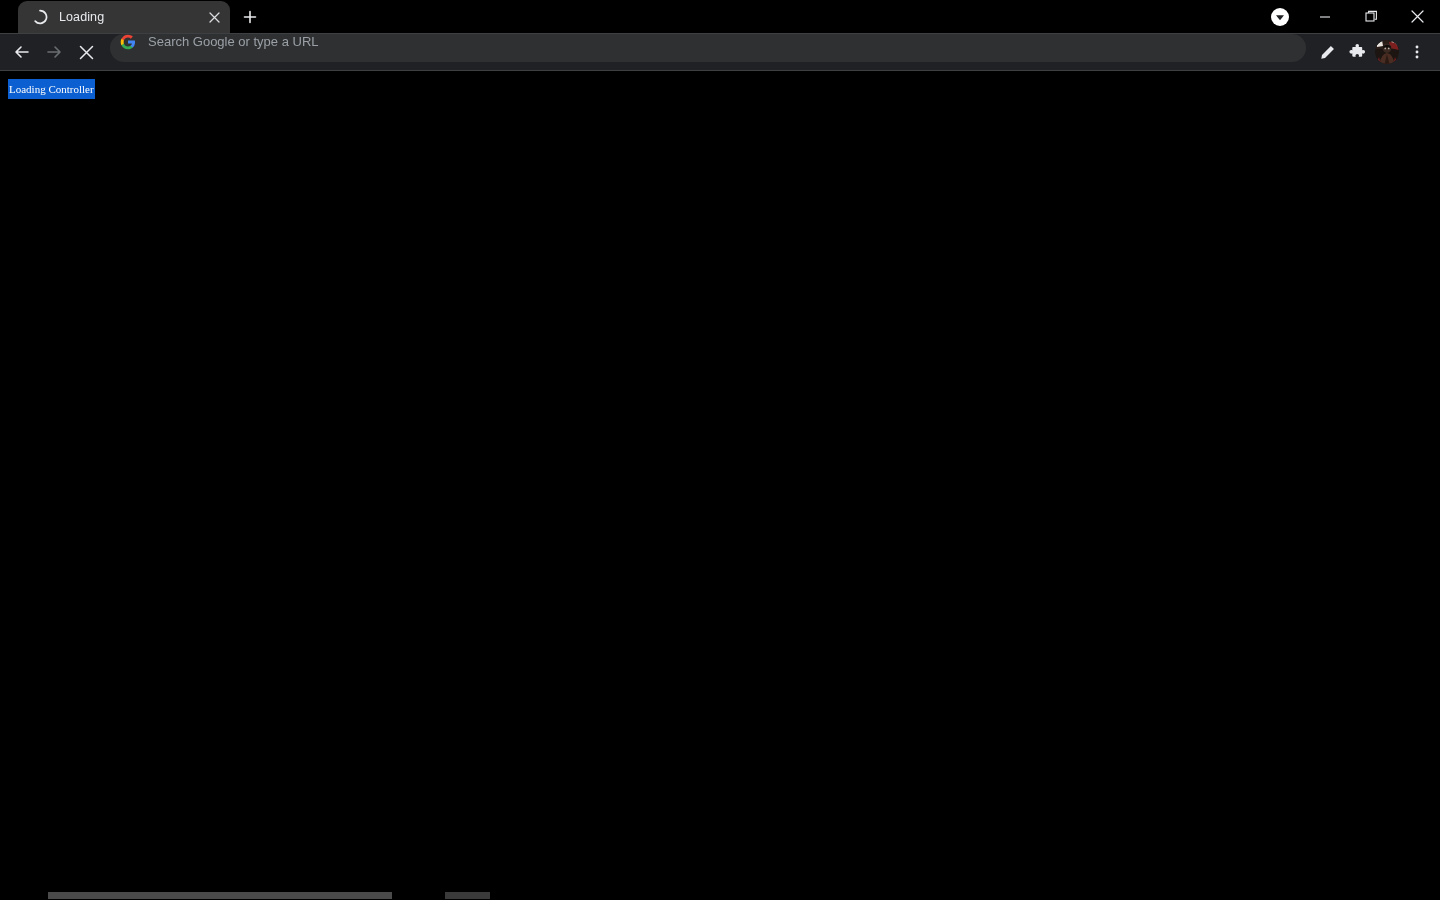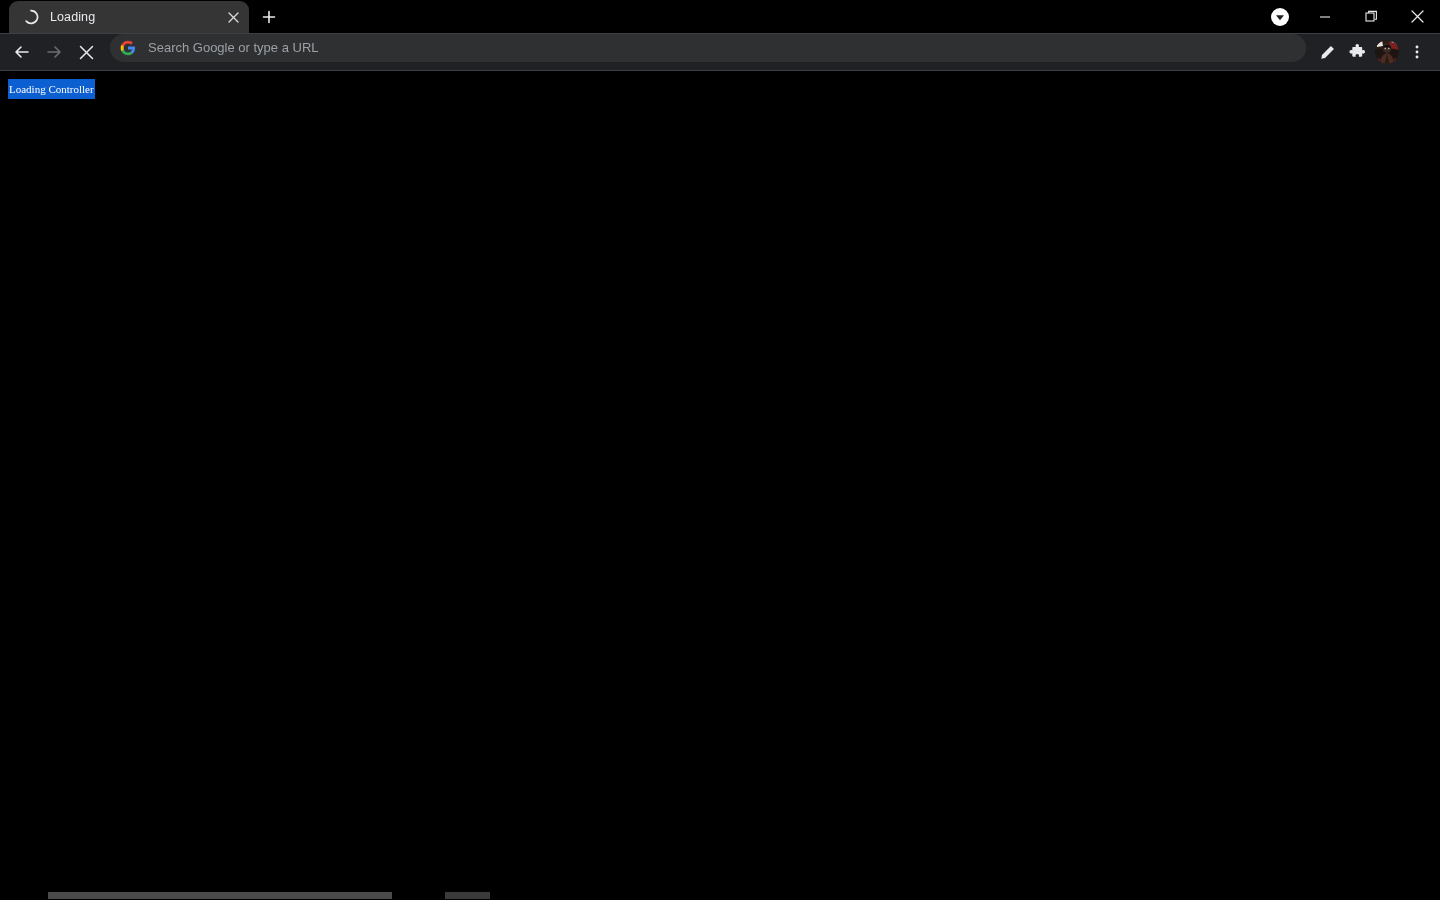--- a/index.html
+++ b/index.html
@@ -29,22 +29,22 @@
     position: relative;
     height: 33px;
     background: #000000;
     display: flex;
     align-items: flex-end;
     flex: 0 0 auto;
   }
 
   .tab {
     position: relative;
-    margin-left: 9px;
-    width: 240px;
+    margin-left: 18px;
+    width: 212px;
     height: 32px;
     background: #353535;
     border-radius: 9px 9px 0 0;
     display: flex;
     align-items: center;
     padding: 0 0 0 14px;
     box-sizing: border-box;
   }
 
   .tab-throbber {
@@ -138,21 +138,20 @@
     flex: 0 0 auto;
   }
 
   .omnibox {
     flex: 1 1 auto;
     height: 28px;
     margin: 0 6px 8px 8px;
     background: #2f3032;
     border-radius: 14px;
     display: flex;
-    align-items: center;
     padding: 0 12px 0 10px;
     box-sizing: border-box;
     min-width: 0;
   }
   .omnibox-icon {
     width: 16px;
     height: 16px;
     flex: 0 0 auto;
     margin-right: 12px;
   }

